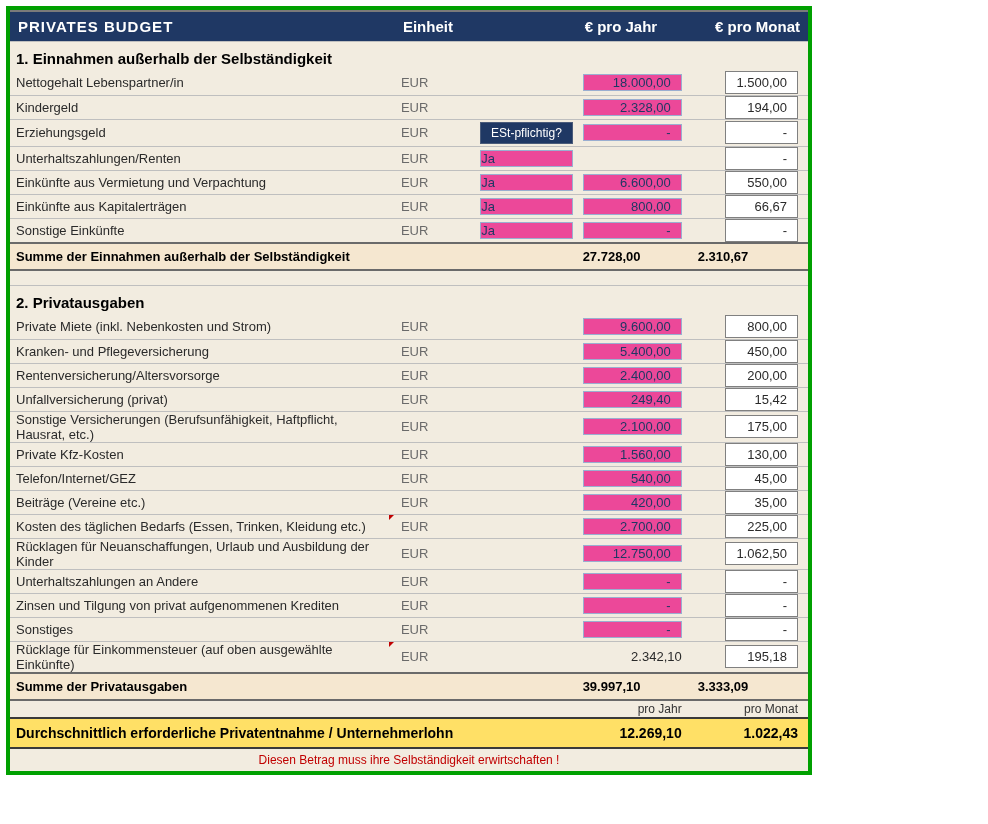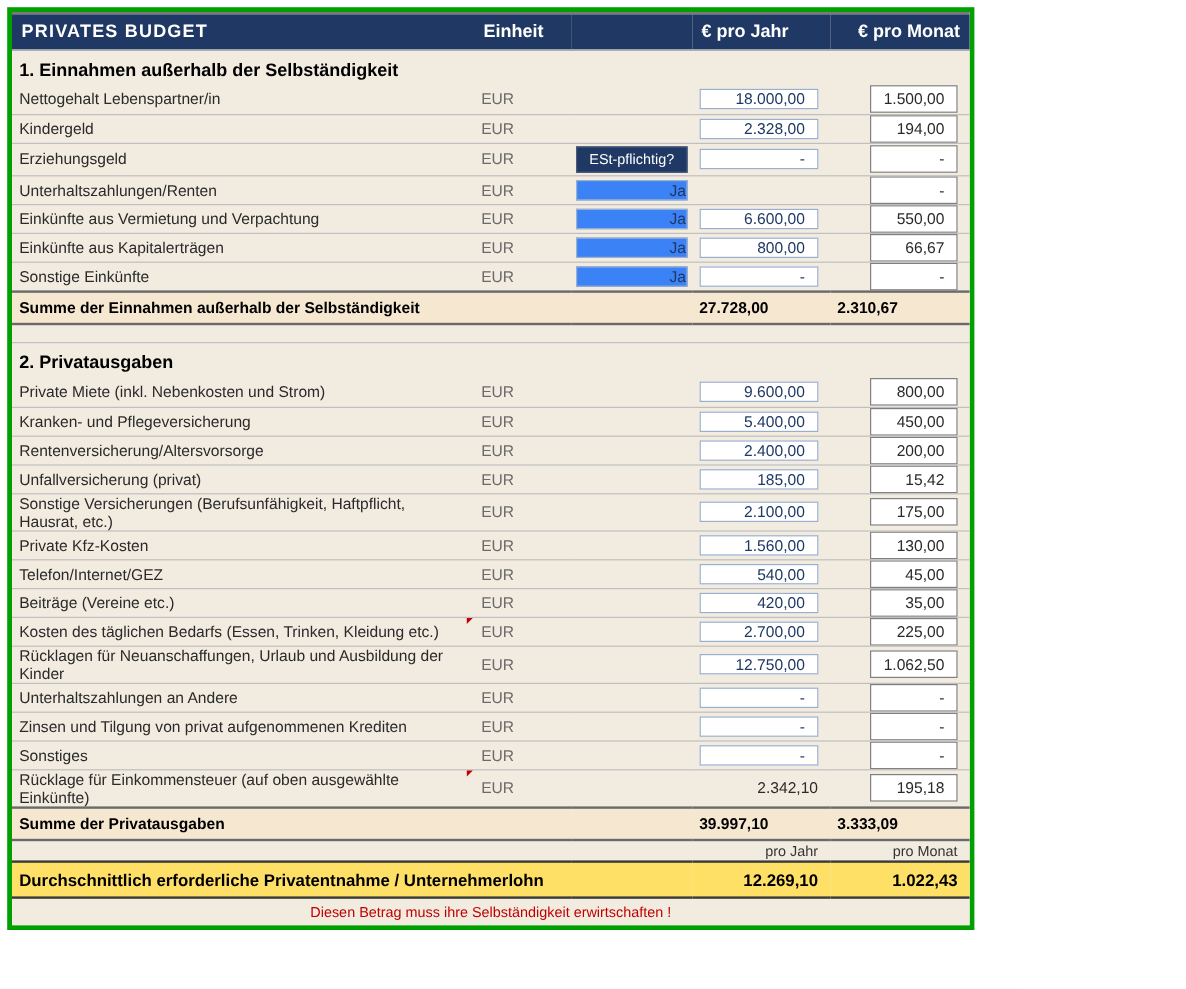--- a/index.html
+++ b/index.html
@@ -56,28 +56,28 @@
   .row .month { width: 120px; text-align: right; padding-right: 10px; }
   .tax-header {
     background: #1f3864;
     color: #fff;
     text-align: center;
     font-size: 12px;
     padding: 3px 4px;
     border: 1px solid #4a5b7a;
   }
   .tax-cell {
-    background: #3b82f6;
+    background: #ec4899;
     color: #1f3864;
-    text-align: right;
+    text-align: left;
     border: 1px solid #9aaed0;
     font-size: 13px;
   }
   .year-editable {
-    background: #ffffff;
+    background: #ec4899;
     color: #1f3864;
     text-align: right;
     border: 1px solid #9aaed0;
     padding-right: 10px;
   }
   .month-box {
     background: #ffffff;
     border: 1px solid #808080;
     text-align: right;
     padding: 3px 10px 3px 4px;
@@ -283,21 +283,21 @@
             </td>
             <td class="month">
               <div class="month-box">200,00</div>
             </td>
           </tr>
           <tr class="row">
             <td class="label">Unfallversicherung (privat)</td>
             <td class="unit">EUR</td>
             <td class="tax"></td>
             <td class="year">
-              <div class="year-editable">185,00</div>
+              <div class="year-editable">249,40</div>
             </td>
             <td class="month">
               <div class="month-box">15,42</div>
             </td>
           </tr>
           <tr class="row">
             <td class="label">Sonstige Versicherungen (Berufsunfähigkeit, Haftpflicht, Hausrat, etc.)</td>
             <td class="unit">EUR</td>
             <td class="tax"></td>
             <td class="year">

